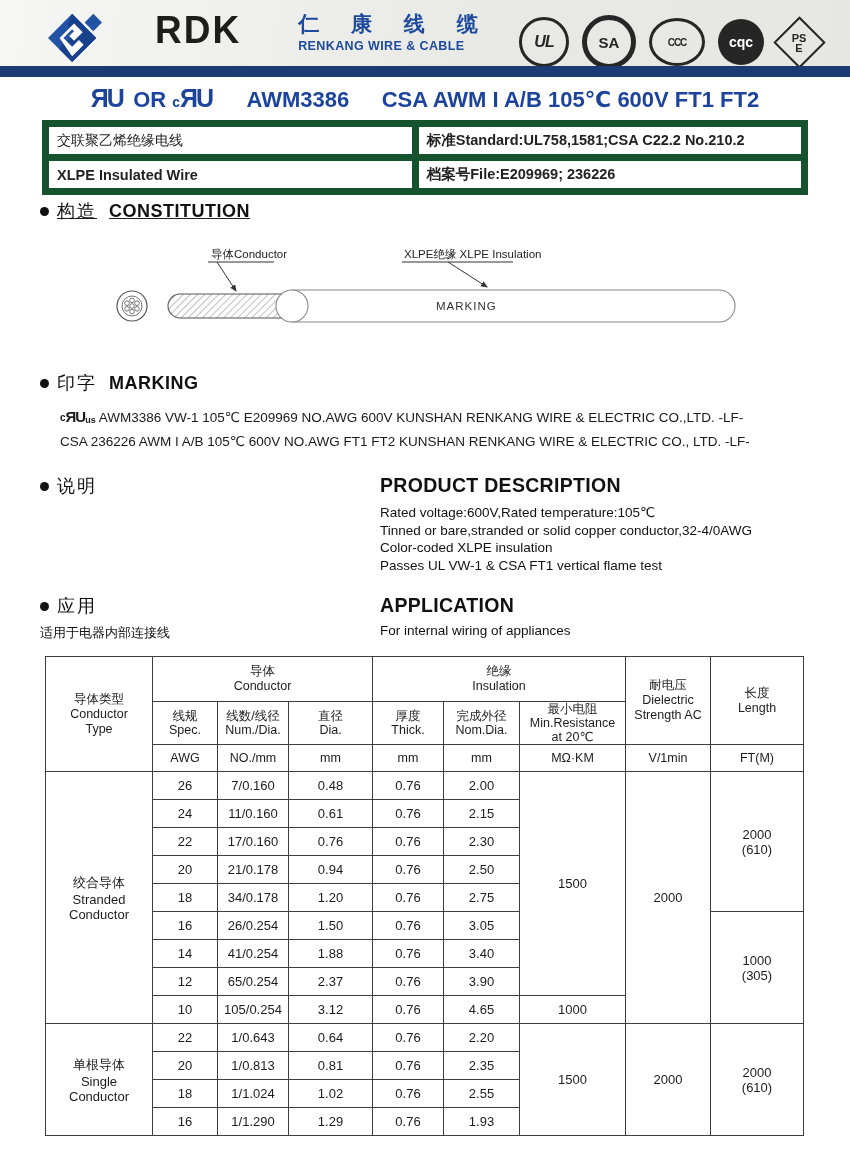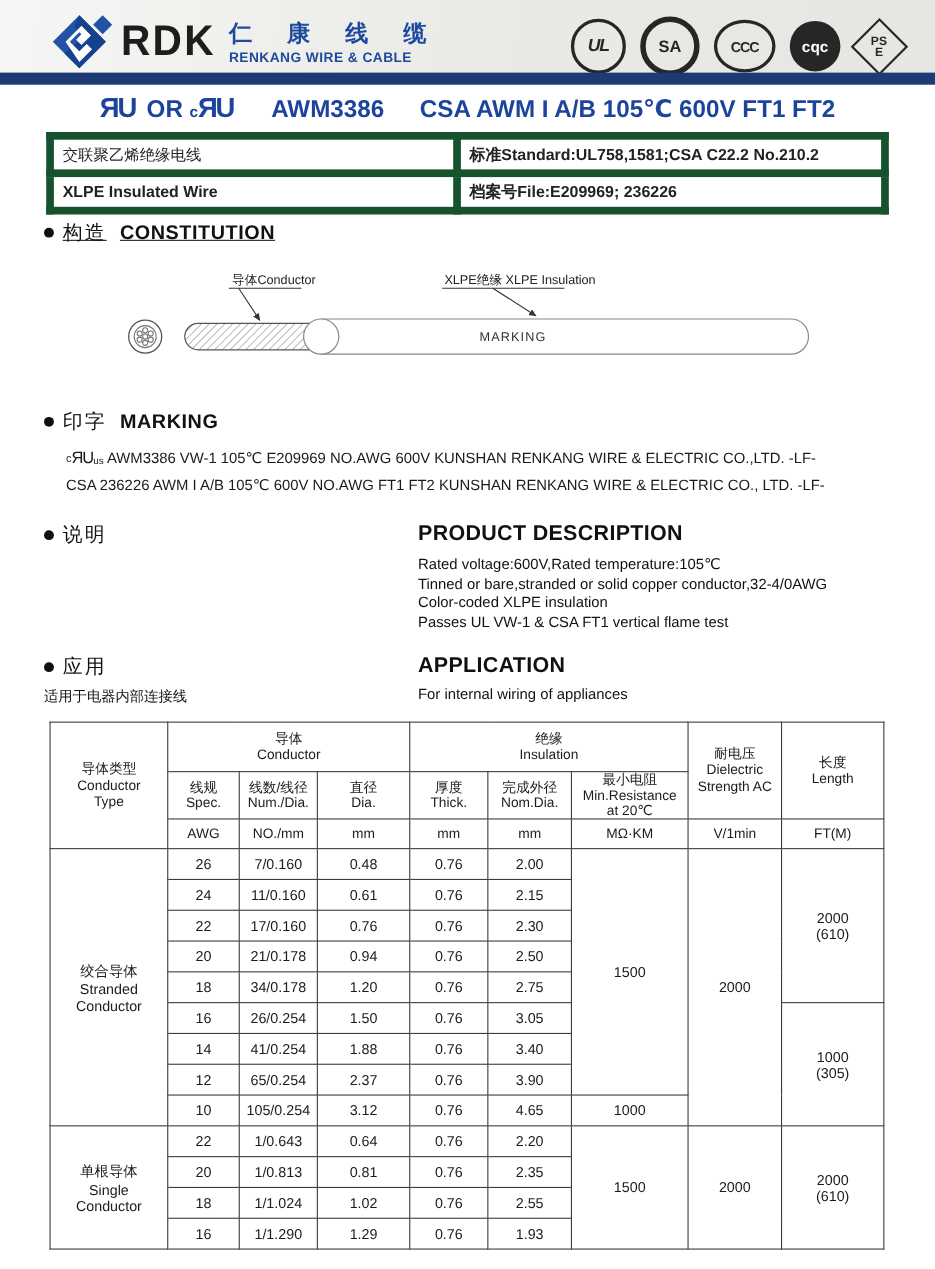--- a/index.html
+++ b/index.html
@@ -3,30 +3,30 @@
 <meta charset="utf-8">
 <style>
   html,body{margin:0;padding:0;background:#fff;}
   .page{position:relative;width:850px;height:1154px;background:#fff;overflow:hidden;
         font-family:"Liberation Sans","DejaVu Sans",sans-serif;color:#222;}
 
   
   .hdr{position:absolute;left:0;top:0;width:850px;height:66px;
        background:linear-gradient(100deg,#f6f6f4 0%,#e9e9e6 55%,#e6e6e3 100%);}
   .navybar{position:absolute;left:0;top:66px;width:850px;height:11px;background:#1c3a74;}
-  .logo-wrap{position:absolute;left:46px;top:10px;display:flex;align-items:center;}
+  .logo-wrap{position:absolute;left:46px;top:10px;display:flex;gap:45px;}
   .logotype{font-size:37px;font-weight:900;color:#1d1d1b;letter-spacing:2px;
             transform:scaleY(1.05);margin-left:6px;}
   .brand-col{margin-left:12px;display:flex;flex-direction:column;}
   .brand-cn{color:#1e4a9e;font-weight:bold;font-size:21px;letter-spacing:13px;white-space:nowrap;}
   .brand-en{color:#1e4a9e;font-weight:bold;font-size:12.5px;letter-spacing:0.4px;margin-top:1px;}
   .certs{position:absolute;right:28px;top:15px;display:flex;align-items:center;gap:13px;}
   .cert{display:flex;align-items:center;justify-content:center;color:#262626;font-weight:900;}
   .cert.circle{width:44px;height:44px;border:3px solid #262626;border-radius:50%;font-size:15px;}
-  .cert.ellipse{width:50px;height:42px;border:3px solid #262626;border-radius:50%;font-size:13px;letter-spacing:-1px;}
+  .cert.ellipse{width:50px;height:42px;border:3px solid #262626;border-radius:50%;font-size:10px;letter-spacing:-1px;}
   .cert.solid{width:46px;height:46px;border-radius:50%;background:#262626;color:#fff;font-size:14px;}
   .cert.diamond{width:33px;height:33px;border:2.5px solid #262626;transform:rotate(45deg);margin:0 4px;}
   .cert.diamond span{transform:rotate(-45deg);font-size:11px;line-height:10px;text-align:center;white-space:pre-line;}
   .ul-inner{font-style:italic;font-size:16px;letter-spacing:-1px;}
 
   
   .title{position:absolute;left:0;top:84px;width:850px;text-align:center;color:#1c449c;
          font-weight:bold;white-space:nowrap;}
   .title .mark{font-size:25px;letter-spacing:-2px;}
   .title .cprefix{font-size:14px;}
@@ -44,21 +44,21 @@
   .sec-head{position:absolute;display:flex;align-items:center;}
   .dot{width:9px;height:9px;border-radius:50%;background:#111;margin-right:8px;flex:0 0 auto;}
   .sec-cn{font-size:18px;color:#111;letter-spacing:2px;}
   .sec-en{font-size:18px;font-weight:900;color:#111;margin-left:12px;letter-spacing:0.5px;}
 
   
   .diagram{position:absolute;left:40px;top:232px;}
 
   
   .marking-lines{position:absolute;left:60px;top:406px;width:740px;font-size:13.5px;line-height:22px;color:#1a1a1a;}
-  .mk-prefix{font-weight:400;}
+  .mk-prefix{font-weight:700;}
   .mk-c{font-size:10px;vertical-align:1px;}
   .mk-mark{font-size:15px;letter-spacing:-1px;}
   .mk-us{font-size:9px;vertical-align:-1px;}
 
   
   .col-left{position:absolute;left:40px;width:336px;}
   .col-right{position:absolute;left:380px;width:430px;}
   .desc-items{margin-top:7px;font-size:13px;line-height:17.5px;color:#111;}
   .en-head{font-size:19.5px;font-weight:900;color:#111;letter-spacing:0.3px;}
   .en-items{margin-top:7px;font-size:13.5px;line-height:17.5px;color:#111;}

